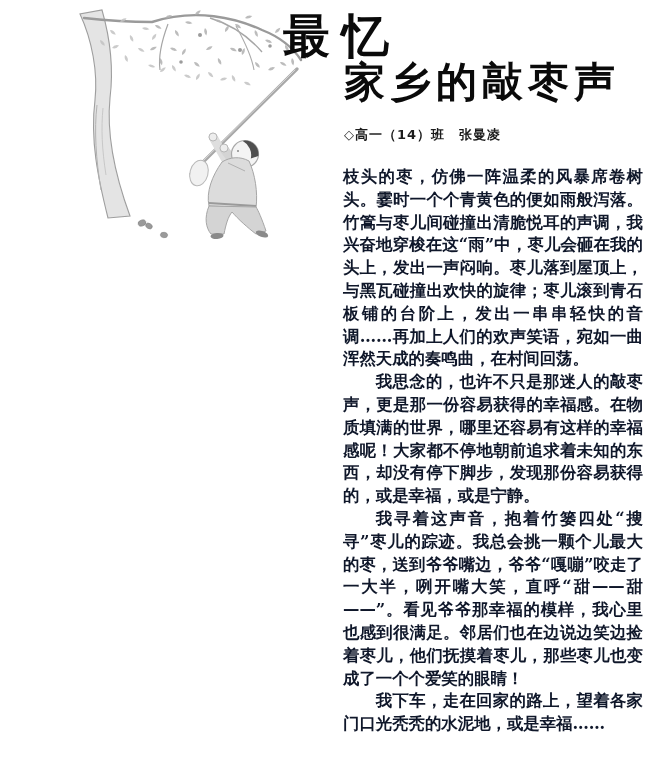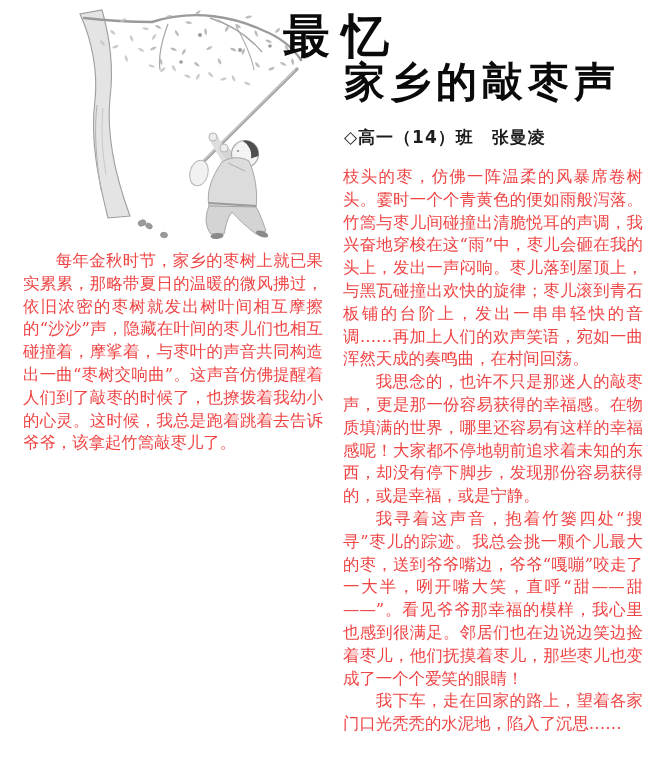--- a/index.html
+++ b/index.html
@@ -14,26 +14,27 @@
     color:#0a0a0a;white-space:nowrap;
   }
   .title-line2{
     position:absolute;left:344px;top:60px;
     font-size:41px;font-weight:700;letter-spacing:5px;line-height:1.1;
     color:#0a0a0a;white-space:nowrap;
   }
   .byline{
     position:absolute;left:344px;top:126px;
     font-family:"DejaVu Sans", sans-serif;
-    font-size:17px;font-weight:bold;letter-spacing:1px;color:#1c1c1c;white-space:nowrap;
+    font-size:13px;font-weight:bold;letter-spacing:1px;color:#1c1c1c;white-space:nowrap;
   }
   .col{
-    position:absolute;width:300px;color:#ef4444;
+    position:absolute;width:300px;color:#0f172a;
     font-size:16.4px;line-height:22.8px;
     text-align:justify;
+    font-weight:bold;
   }
   .col-left{left:23px;top:250px;}
   .col-right{left:343px;top:166px;}
   .col p{margin:0;text-align:justify;}
   .col p.ind{text-indent:2em;}
 </style>
 </head>
 <body>
 
 <div class="page">
@@ -137,22 +138,21 @@
       </g>
     </svg>
   </div>
 
   <div class="title-line1">最忆</div>
   <div class="title-line2">家乡的敲枣声</div>
 
   <div class="byline">◇高一（14）班　张曼凌</div>
 
   <div class="col col-left">
-      <p class="ind">每年金秋时节，家乡的枣树上就已果实累累，那略带夏日的温暖的微风拂过，依旧浓密的枣树就发出树叶间相互摩擦的“沙沙”声，隐藏在叶间的枣儿们也相互碰撞着，摩挲着，与枣叶的声音共同构造出一曲“枣树交响曲”。这声音仿佛提醒着人们到了敲枣的时候了，也撩拨着我幼小的心灵。这时候，我总是跑着跳着去告诉爷爷，该拿起竹篙敲枣儿了。</p>
     </div>
   <div class="col col-right">
       <p class="">枝头的枣，仿佛一阵温柔的风暴席卷树头。霎时一个个青黄色的便如雨般泻落。竹篙与枣儿间碰撞出清脆悦耳的声调，我兴奋地穿梭在这“雨”中，枣儿会砸在我的头上，发出一声闷响。枣儿落到屋顶上，与黑瓦碰撞出欢快的旋律；枣儿滚到青石板铺的台阶上，发出一串串轻快的音调……再加上人们的欢声笑语，宛如一曲浑然天成的奏鸣曲，在村间回荡。</p>
       <p class="ind">我思念的，也许不只是那迷人的敲枣声，更是那一份容易获得的幸福感。在物质填满的世界，哪里还容易有这样的幸福感呢！大家都不停地朝前追求着未知的东西，却没有停下脚步，发现那份容易获得的，或是幸福，或是宁静。</p>
       <p class="ind">我寻着这声音，抱着竹篓四处“搜寻”枣儿的踪迹。我总会挑一颗个儿最大的枣，送到爷爷嘴边，爷爷“嘎嘣”咬走了一大半，咧开嘴大笑，直呼“甜——甜——”。看见爷爷那幸福的模样，我心里也感到很满足。邻居们也在边说边笑边捡着枣儿，他们抚摸着枣儿，那些枣儿也变成了一个个爱笑的眼睛！</p>
-      <p class="ind">我下车，走在回家的路上，望着各家门口光秃秃的水泥地，陷入了沉思……</p>
+      <p class="ind">我下车，走在回家的路上，望着各家门口光秃秃的水泥地，或是幸福……</p>
     </div>
 
 </div>
 
 </body></html>

